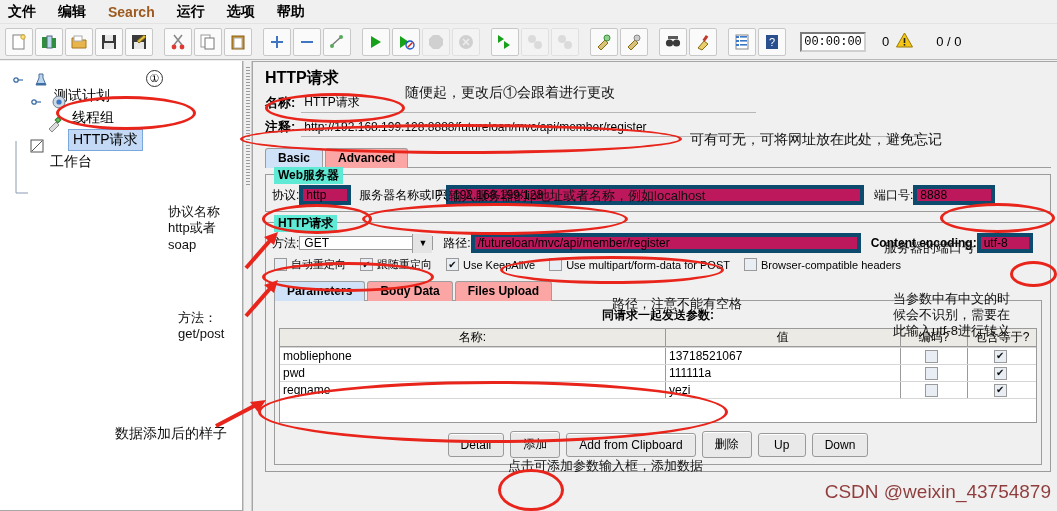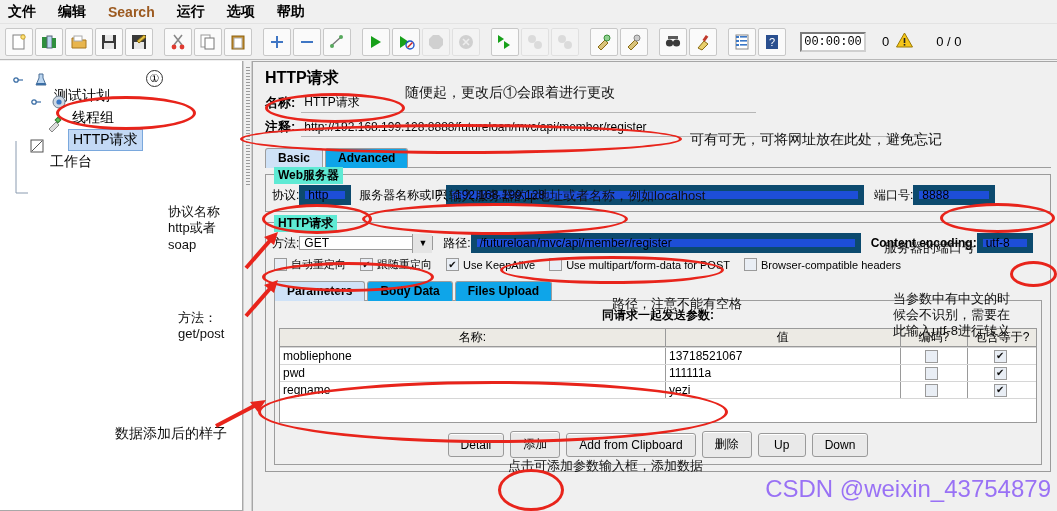--- a/index.html
+++ b/index.html
@@ -75,30 +75,30 @@
   .tnode.sel .lbl{ background:#c3d9f5; border:1px solid #7aa8dd; padding:1px 4px; }
   .indent1{ margin-left:18px; }
   .indent2{ margin-left:36px; }
   .treeline{ position:absolute; }
 
   
   .panel-title{ font-size:16px; font-weight:bold; padding:6px 0 2px 12px; }
   .fieldrow{ display:flex; align-items:center; padding:2px 0 2px 12px; }
   .fieldrow .lab{ font-weight:bold; font-size:13px; margin-right:6px; white-space:nowrap; }
   .txt{
-    border:6px solid #0c4a6e; background:#1d4ed8; height:20px; padding:1px 3px;
+    border:4px solid #0c4a6e; background:#be185d; height:20px; padding:1px 3px;
     font-size:12px; display:flex; align-items:center; color:#000;
   }
   .txt.plainline{ border:0; border-bottom:1px solid #b6b6b6; background:transparent; }
 
   
   .tabstrip{ display:flex; align-items:flex-end; padding-left:12px; margin-top:6px; height:22px; }
   .tab{
     border:1px solid #9d9d9d; border-bottom:0; padding:2px 12px 3px 12px;
-    background:#0ea5e9; font-size:12px; font-weight:bold; border-radius:3px 3px 0 0;
+    background:#fca5a5; font-size:12px; font-weight:bold; border-radius:3px 3px 0 0;
     margin-right:2px; position:relative; top:1px;
   }
   .tab.active{ background:#cfe2f7; }
   .tabbody{ border-top:1px solid #9d9d9d; margin:0 6px 0 12px; padding-top:6px; }
 
   
   .group{ border:1px solid #9b9b9b; margin:4px 6px 2px 12px; padding:10px 6px 6px 6px; position:relative; }
   .group > .gtitle{
     position:absolute; top:-8px; left:8px; background:#5eead4; padding:0 4px;
     font-size:12px; font-weight:bold;text-align:right;
@@ -132,21 +132,21 @@
   }
 
   
   .ann{ position:absolute; font-size:13px; color:#111; white-space:pre; line-height:1.25; }
   .ell{
     position:absolute; border:3px solid #e8241b; border-radius:50%;
     pointer-events:none;
   }
   .arrow{ position:absolute; }
   .watermark{
-    position:absolute; right:6px; bottom:8px; font-size:24px; color:#8b5cf6;
+    position:absolute; right:6px; bottom:8px; font-size:19px; color:#7f1d1d;
     font-family:"Liberation Sans",sans-serif; opacity:.85; white-space:nowrap;
   }
   .circnum{
     position:absolute; width:17px; height:17px; border:1px solid #333; border-radius:50%;
     font-size:11px; display:flex; align-items:center; justify-content:center;
   }
   .combo{
     display:flex; align-items:center; border:1px solid #9a9a9a; background:#fff; height:14px;
   }
   .combo .cval{ width:112px; padding-left:4px; font-size:12px; }

